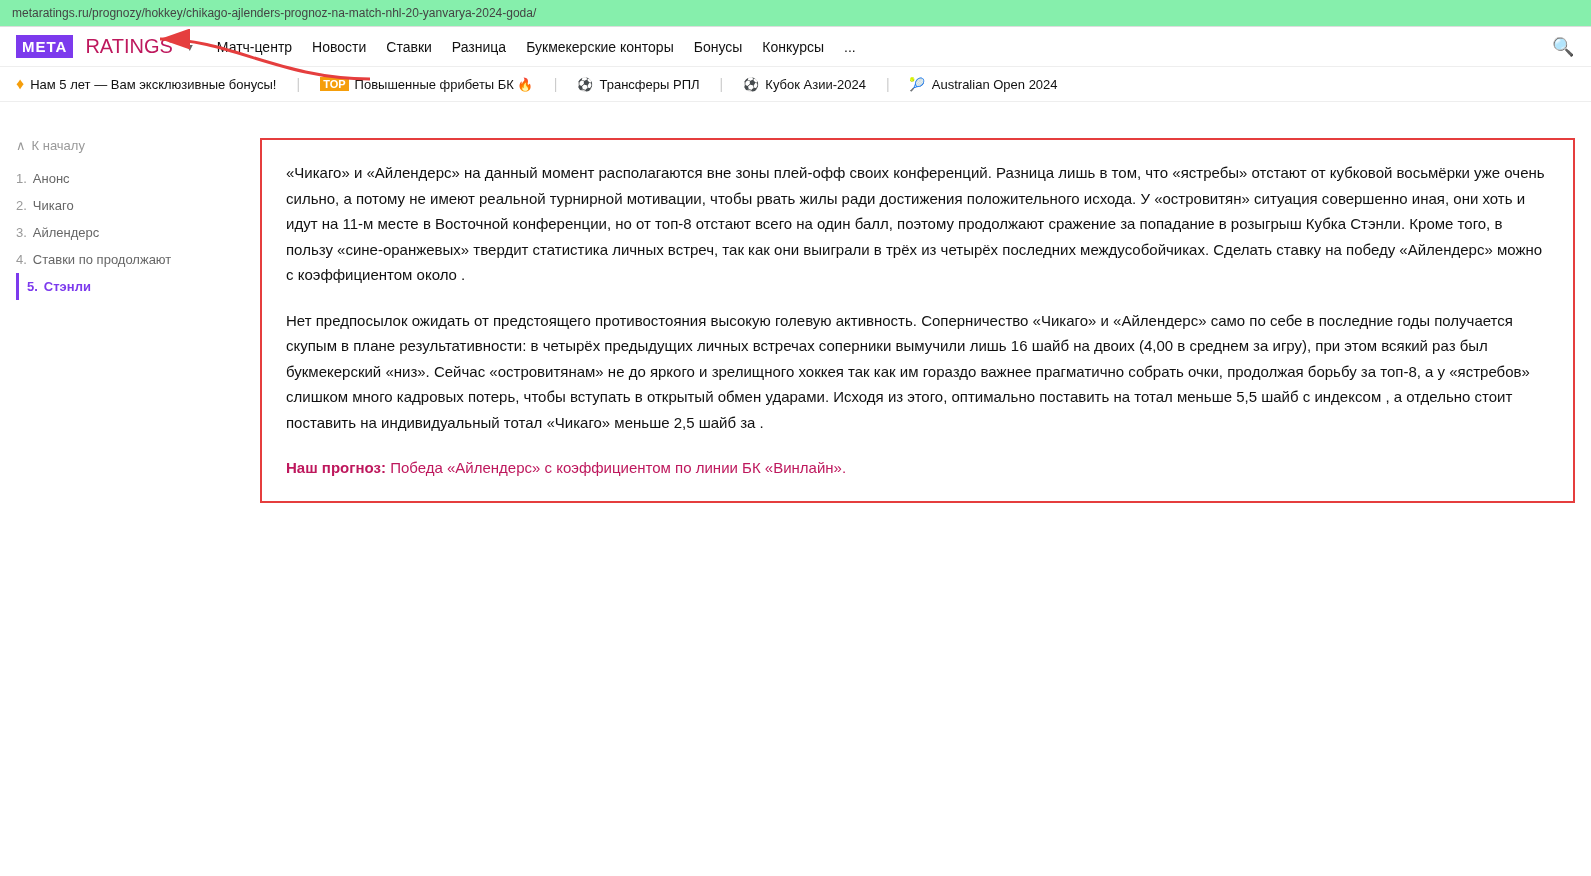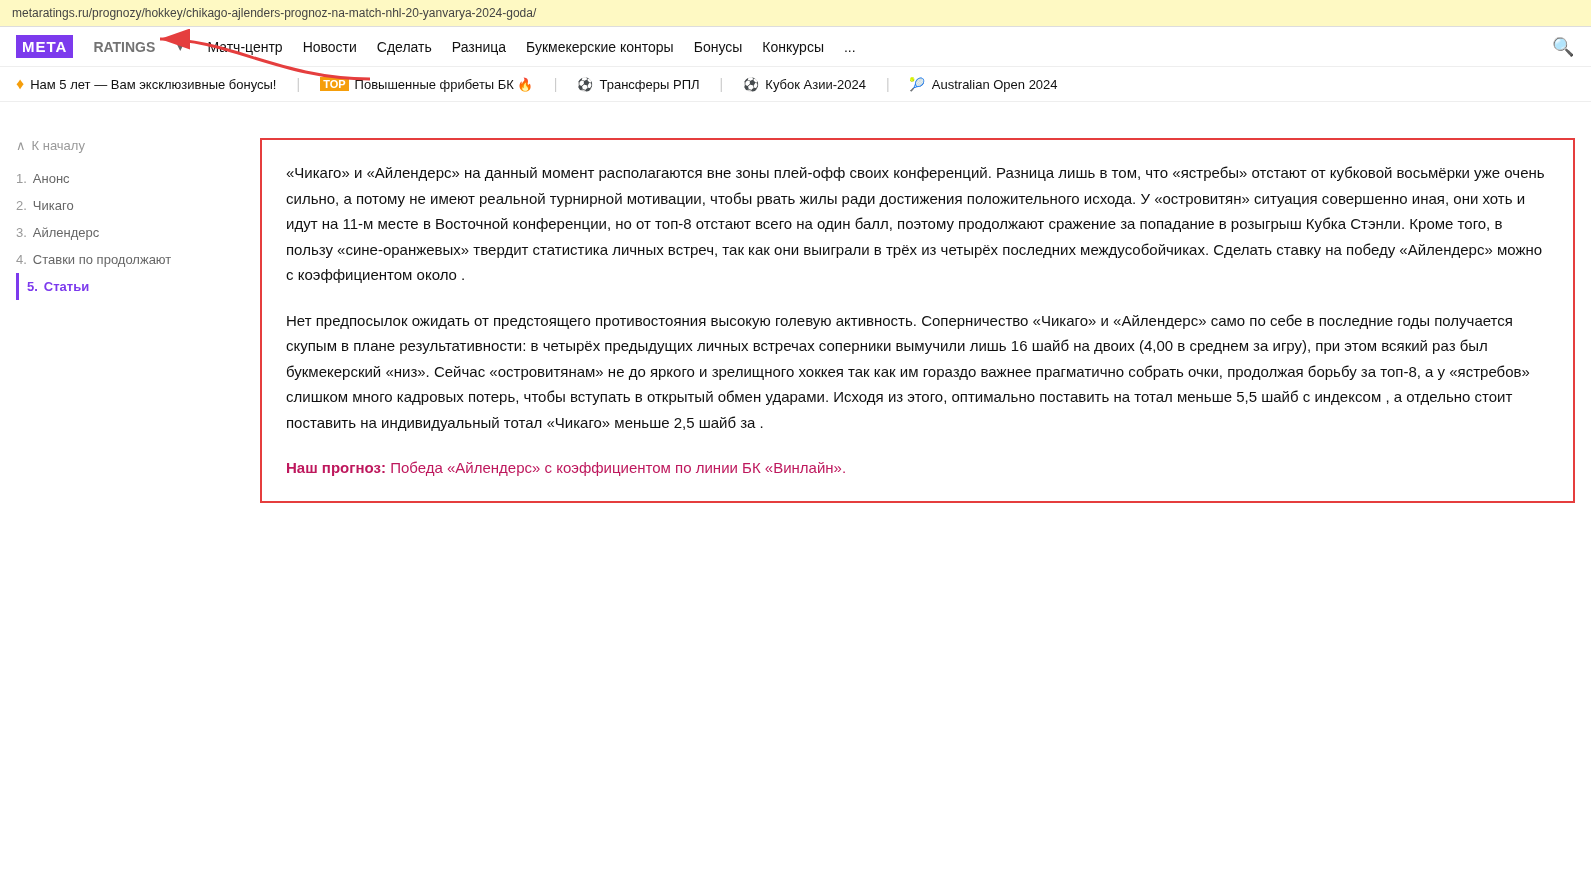--- a/index.html
+++ b/index.html
@@ -1,52 +1,52 @@
 <!DOCTYPE html>
 <html><head>
   <meta charset="utf-8">
   <style>
     * { box-sizing: border-box; margin: 0; padding: 0; }
     body { font-family: Arial, sans-serif; background: #fff; font-size: 14px; }
 
     
     .address-bar {
-      background: #fef9c3;
+      background: #86efac;
       border-bottom: 1px solid #ddd;
       padding: 6px 12px;
       font-size: 12px;
       color: #444;
     }
 
     
     .top-nav {
       display: flex;
       align-items: center;
       padding: 8px 16px;
       border-bottom: 1px solid #eee;
       gap: 24px;
     }
     .logo {
       display: flex;
       align-items: center;
-      gap: 20px;
+      gap: 12px;
       cursor: pointer;
     }
     .logo-meta {
       background: #7c3aed;
       color: #fff;
       font-weight: 900;
       font-size: 15px;
       padding: 3px 6px;
       letter-spacing: 1px;
     }
     .logo-ratings {
-      font-weight: 700;
-      font-size: 14px;
-      color: #737373;
+      font-weight: 400;
+      font-size: 20px;
+      color: #be185d;
     }
     .logo-chevron {
       color: #666;
       font-size: 12px;
       margin-left: 2px;
     }
     .nav-links {
       display: flex;
       gap: 20px;
       align-items: center;
@@ -164,21 +164,21 @@
 
 <div class="top-nav">
   <div class="logo">
     <span class="logo-meta">ΜΕΤΑ</span>
     <span class="logo-ratings">RATINGS</span>
     <span class="logo-chevron">▾</span>
   </div>
   <div class="nav-links">
     <span class="nav-link">Матч-центр</span>
     <span class="nav-link">Новости</span>
-    <span class="nav-link">Сделать</span>
+    <span class="nav-link">Ставки</span>
     <span class="nav-link">Разница</span>
     <span class="nav-link">Букмекерские конторы</span>
     <span class="nav-link">Бонусы</span>
     <span class="nav-link">Конкурсы</span>
     <span class="nav-link">...</span>
   </div>
   <span class="nav-search">🔍</span>
 </div>
 
 <div style="position:relative; height:0; overflow:visible;">
@@ -237,21 +237,21 @@
     <div class="toc-item">
       <span class="toc-num">3.</span>
       <span>Айлендерс</span>
     </div>
     <div class="toc-item">
       <span class="toc-num">4.</span>
       <span>Ставки по продолжают</span>
     </div>
     <div class="toc-item active">
       <span class="toc-num" style="color:#7c3aed;">5.</span>
-      <span>Статьи</span>
+      <span>Стэнли</span>
     </div>
   </div>
 
   <div class="article-content">
     <p class="article-paragraph">«Чикаго» и «Айлендерс» на данный момент располагаются вне зоны плей-офф своих конференций. Разница лишь в том, что «ястребы» отстают от кубковой восьмёрки уже очень сильно, а потому не имеют реальной турнирной мотивации, чтобы рвать жилы ради достижения положительного исхода. У «островитян» ситуация совершенно иная, они хоть и идут на 11-м месте в Восточной конференции, но от топ-8 отстают всего на один балл, поэтому продолжают сражение за попадание в розыгрыш Кубка Стэнли. Кроме того, в пользу «сине-оранжевых» твердит статистика личных встреч, так как они выиграли в трёх из четырёх последних междусобойчиках. Сделать ставку на победу «Айлендерс» можно с коэффициентом около .</p>
     <p class="article-paragraph">Нет предпосылок ожидать от предстоящего противостояния высокую голевую активность. Соперничество «Чикаго» и «Айлендерс» само по себе в последние годы получается скупым в плане результативности: в четырёх предыдущих личных встречах соперники вымучили лишь 16 шайб на двоих (4,00 в среднем за игру), при этом всякий раз был букмекерский «низ». Сейчас «островитянам» не до яркого и зрелищного хоккея так как им гораздо важнее прагматично собрать очки, продолжая борьбу за топ-8, а у «ястребов» слишком много кадровых потерь, чтобы вступать в открытый обмен ударами. Исходя из этого, оптимально поставить на тотал меньше 5,5 шайб с индексом , а отдельно стоит поставить на индивидуальный тотал «Чикаго» меньше 2,5 шайб за .</p>
     <div class="article-conclusion">
       <strong>Наш прогноз:</strong>
       <span> Победа «Айлендерс» с коэффициентом по линии БК «Винлайн».</span>
     </div>

